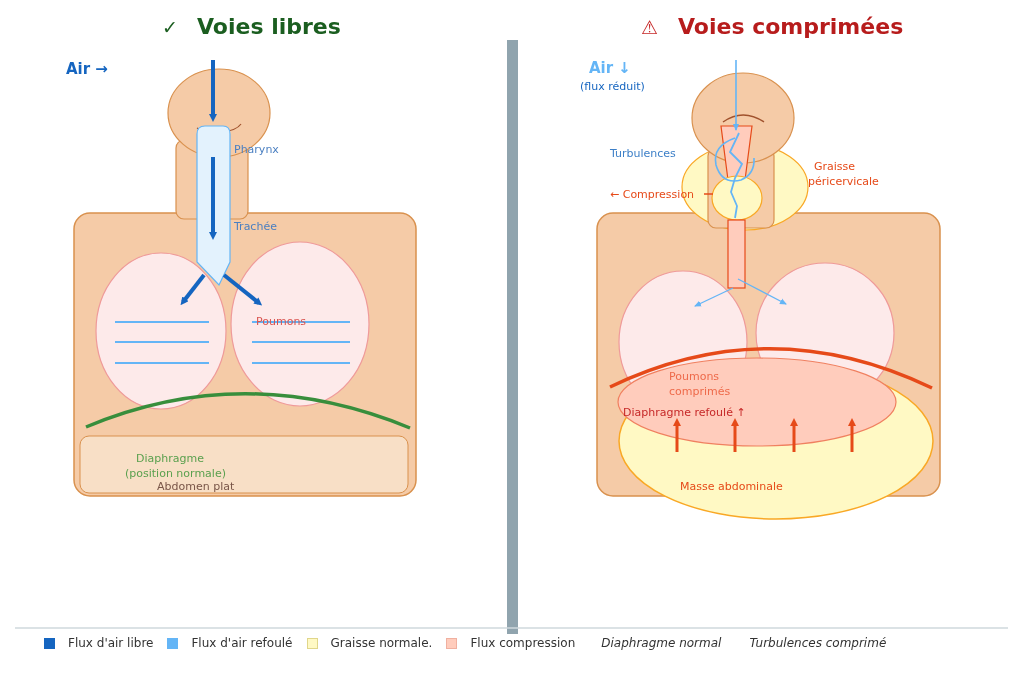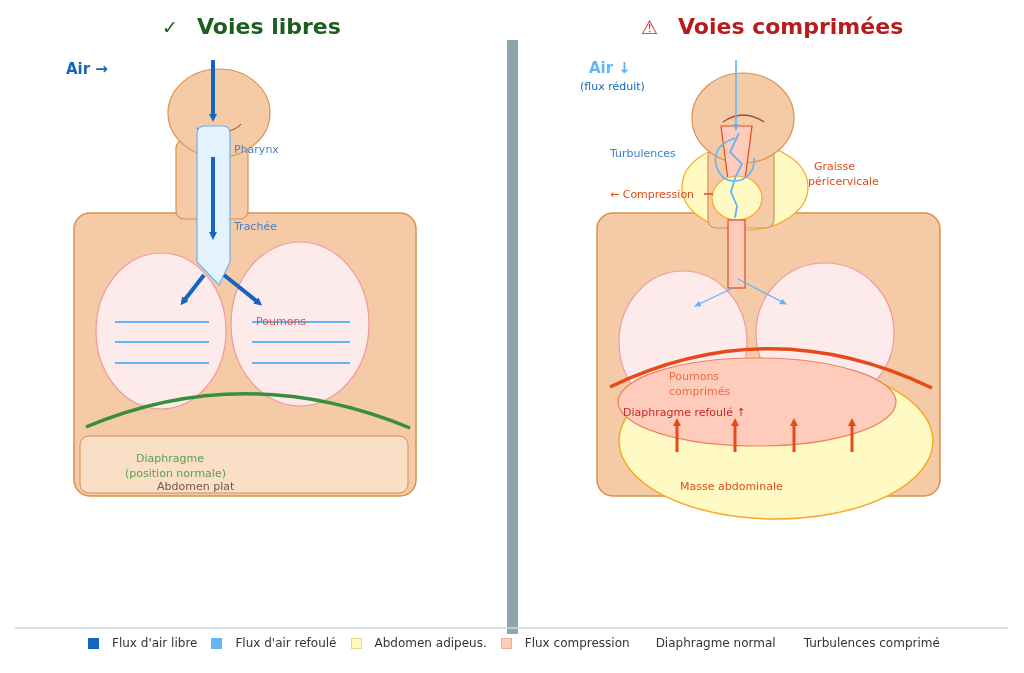--- a/index.html
+++ b/index.html
@@ -4,24 +4,24 @@
 <style>
   html, body { margin: 0; padding: 0; background: #ffffff; }
   body { width: 1024px; height: 673px; position: relative; overflow: hidden;
          font-family: "DejaVu Sans", sans-serif; }
   svg { position: absolute; left: 0; top: 0; }
   .t-title { font-family: "DejaVu Sans", sans-serif; font-weight: bold; font-size: 22px; }
   .t-sym { font-family: "DejaVu Sans", sans-serif; font-size: 19px; }
   .lbl { font-family: "DejaVu Sans", sans-serif; font-size: 11px; }
   .lbl-b { font-family: "DejaVu Sans", sans-serif; font-size: 15px; font-weight: bold; }
   .legend { position: absolute; left: 44px; top: 636px; display: flex; align-items: center;
-            font-family: "DejaVu Sans", sans-serif; font-size: 12px; color: #333; margin-left: 44px; }
+            font-family: "DejaVu Sans", sans-serif; font-size: 12px; color: #333; }
   .legend-item { display: flex; align-items: center; margin-right: 14px; }
   .swatch { width: 11px; height: 11px; margin-right: 13px; box-sizing: border-box; }
-  .legend-item.noswatch { margin-left: 12px; margin-right: 16px; }
+  .legend-item.noswatch { margin-left: 12px; margin-right: 16px; font-style: italic; }
 </style>
 </head>
 <body>
 
 <svg width="1024" height="673" viewBox="0 0 1024 673">
   <defs>
     <marker id="ahDark" markerWidth="8" markerHeight="8" refX="4" refY="4" orient="auto" markerUnits="userSpaceOnUse">
       <path d="M0,0 L8,4 L0,8 z" fill="#1565c0"></path>
     </marker>
     <marker id="ahLight" markerWidth="8" markerHeight="8" refX="6" refY="4" orient="auto" markerUnits="userSpaceOnUse">
@@ -143,21 +143,21 @@
   <div class="legend-item">
     <span class="swatch" style="background:#1565c0;"></span>
     <span>Flux d'air libre</span>
   </div>
   <div class="legend-item">
     <span class="swatch" style="background:#64b5f6;"></span>
     <span>Flux d'air refoulé</span>
   </div>
   <div class="legend-item">
     <span class="swatch" style="background:#fff9c4;border:1px solid #e0d68a;"></span>
-    <span>Abdomen adipeus.</span>
+    <span>Graisse normale.</span>
   </div>
   <div class="legend-item">
     <span class="swatch" style="background:#ffccbc;border:1px solid #f0b0a0;"></span>
     <span>Flux compression</span>
   </div>
   <div class="legend-item noswatch">
     <span>Diaphragme normal</span>
   </div>
   <div class="legend-item noswatch">
     <span>Turbulences comprimé</span>

